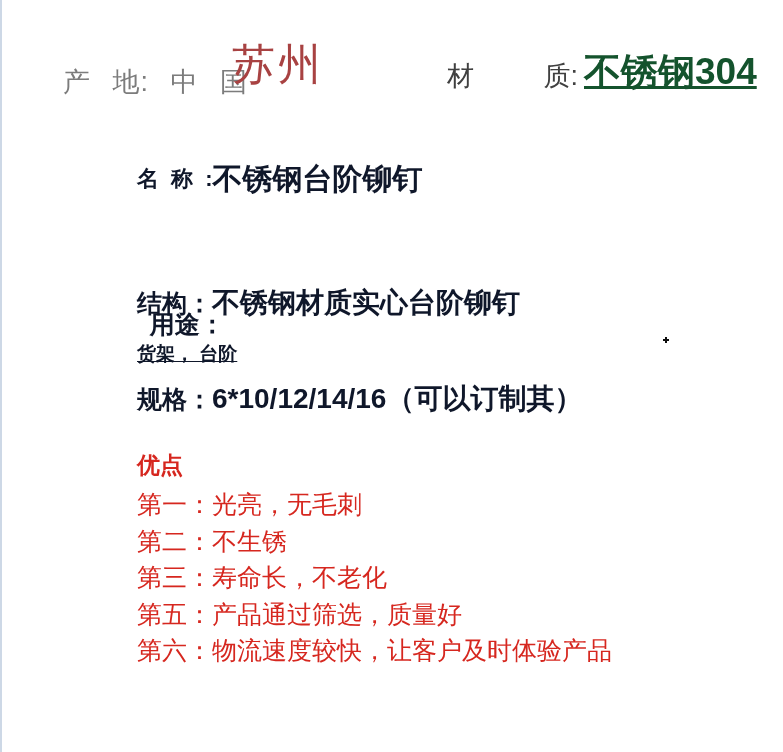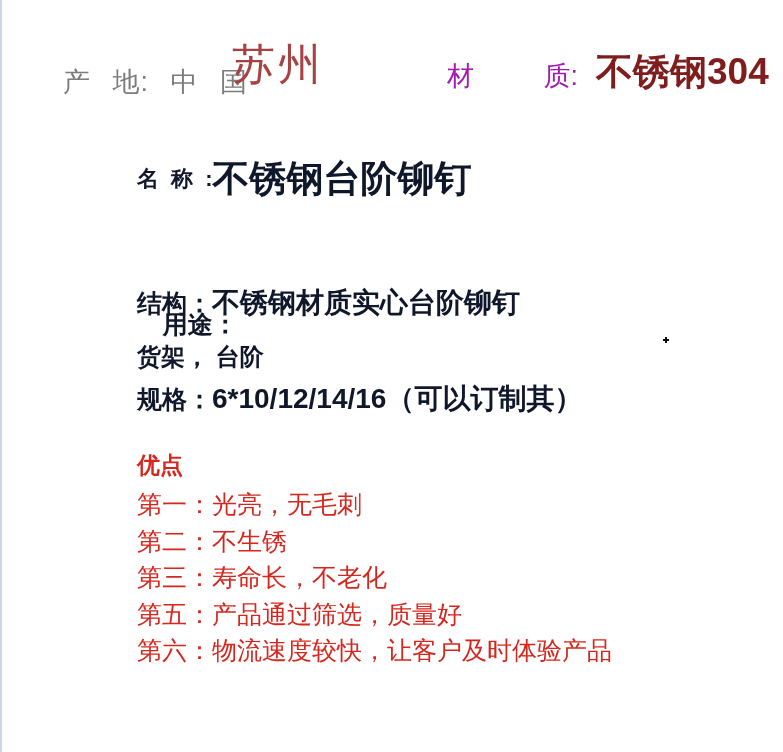--- a/index.html
+++ b/index.html
@@ -34,53 +34,54 @@
     line-height: 1.05;
     color: #a84242;
     font-family: "DejaVu Serif", serif;
     letter-spacing: 3px;
     white-space: nowrap;
   }
   .material-label {
     position: absolute;
     left: 447px; top: 58px;
     font-size: 27px;
-    color: #a21caf;
+    color: #404040;
     word-spacing: 62px;
     white-space: nowrap;
   }
   .material-value {
     position: absolute;
-    left: 596px; top: 47px;
+    left: 584px; top: 47px;
     font-size: 37px;
     font-weight: bold;
-    color: #7f1d1d;
+    color: #14532d;
     white-space: nowrap;
+    text-decoration: underline;
   }
   
   .spec-row {
     position: absolute;
     left: 137px;
     height: 36px;
     display: flex;
     align-items: center;
     color: #0f172a;
     font-weight: bold;
     white-space: nowrap;
   }
   .row-name      { top: 161px; }
   .row-structure { top: 237px; margin-top: 48px; }
   .row-usage     { top: 308px; flex-direction: column; }
   .row-spec      { top: 381px; }
   .row-name .row-label      { font-size: 22px; word-spacing: 6px; }
-  .row-name .row-value      { font-size: 37px; }
+  .row-name .row-value      { font-size: 30px; }
   .row-structure .row-label { font-size: 25px; }
   .row-structure .row-value { font-size: 28px; }
   .row-usage .row-label     { font-size: 25px; }
-  .row-usage .row-value     { font-size: 24px; }
+  .row-usage .row-value     { font-size: 19px; text-decoration: underline; }
   .row-spec .row-label      { font-size: 25px; }
   .row-spec .row-value      { font-size: 28px; }
   
   .adv-title {
     position: absolute;
     left: 137px; top: 450px;
     font-size: 23px;
     font-weight: bold;
     color: #d6271f;
     white-space: nowrap;

